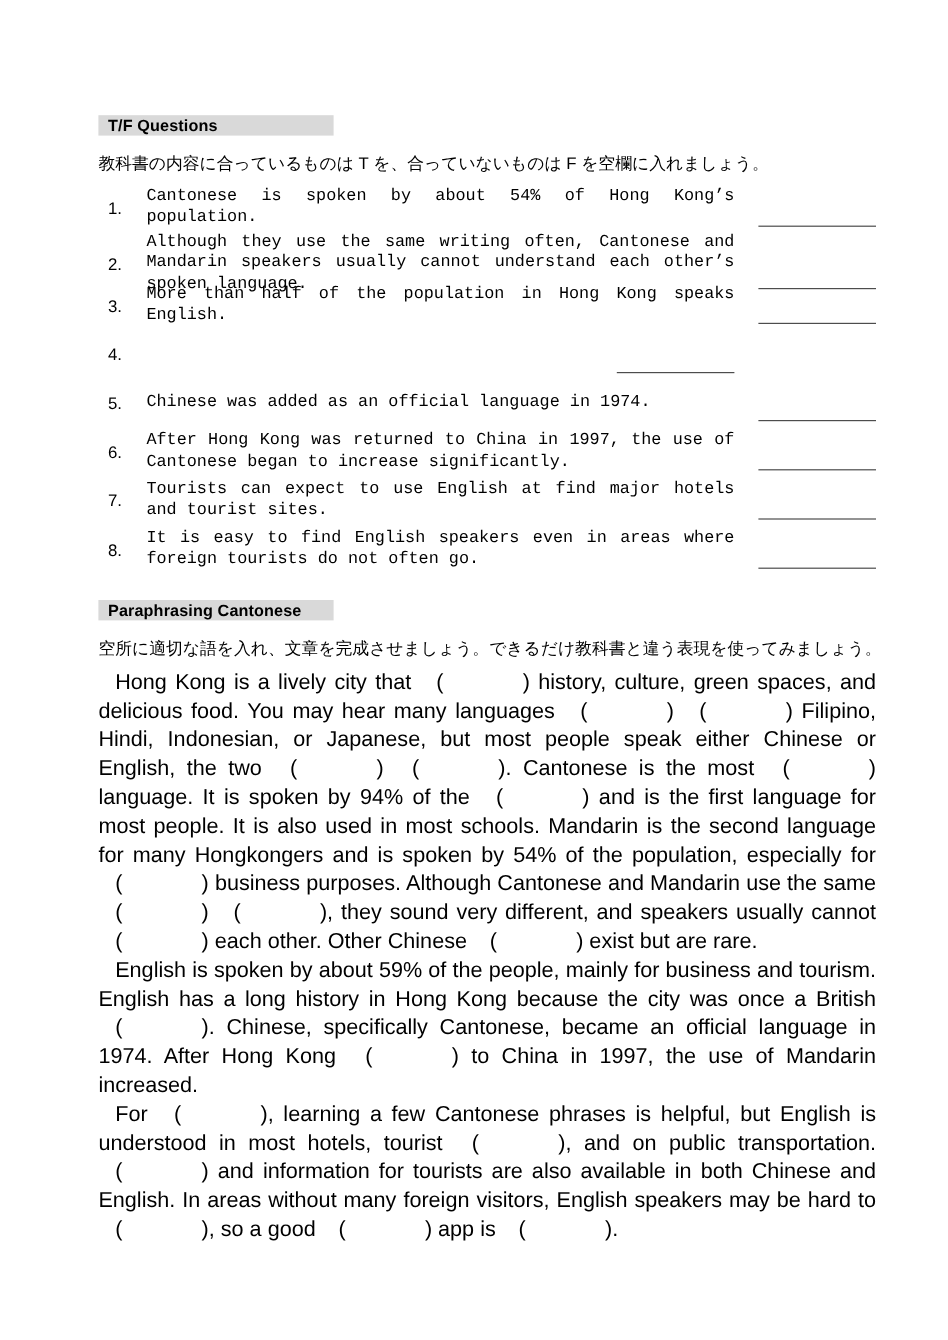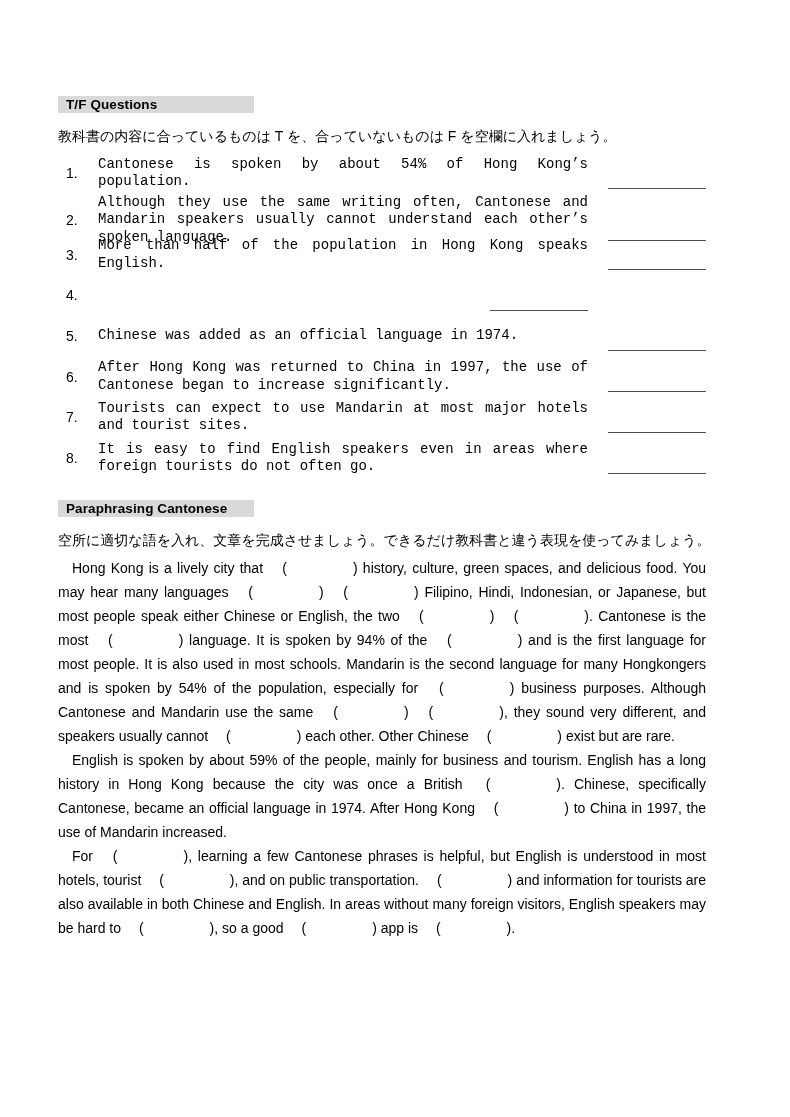--- a/index.html
+++ b/index.html
@@ -1,21 +1,21 @@
 <!DOCTYPE html>
 <html><head>
 <meta charset="utf-8">
 <style>
   html,body { margin:0; padding:0; background:#ffffff; }
   .page {
     position:relative; width:790px; height:1117px; background:#ffffff;
     font-family:"Liberation Sans","DejaVu Sans",sans-serif; color:#000;
     overflow:hidden;
   }
-  .content { position:absolute; left:58px; top:96px; width:648px; }
+  .content { position:absolute; left:82px; top:96px; width:648px; }
 
   .sec-header {
     width:188px; background:#d9d9d9; font-weight:bold; font-size:13.5px;
     line-height:17px; padding-left:8px; letter-spacing:0.1px;
   }
   .jp { font-size:14px; line-height:19px; margin-top:14px; white-space:nowrap; }
 
   #tf-rows { margin-top:7px; }
   .tf-row {
     display:grid; grid-template-columns:40px 490px 1fr;
@@ -24,21 +24,21 @@
   .tf-num { padding-left:8px; font-size:14px; }
   .tf-text { font-size:14px; line-height:17.5px; text-align:justify;font-family:Liberation Mono, monospace; }
   .tf-answer {
     align-self:end; justify-self:end; width:98px; height:0;
     border-bottom:1.6px solid #4d4d4d; margin-bottom:5px;
   }
 
   .para-sec { margin-top:21px; }
   #paragraphs { margin-top:6px; }
   #paragraphs p {
-    margin:0; font-size:14px; line-height:24px;
+    margin:0; font-size:18px; line-height:24px;
     text-align:justify; text-indent:14px;
   }
   .blank { display:inline-block; white-space:nowrap; }
   .blank .gap { display:inline-block; width:66px; }
 </style>
 </head>
 <body>
 
 <div class="page">
   <div class="content">
@@ -73,21 +73,21 @@
             <div class="tf-text">Chinese was added as an official language in 1974.</div>
             <div class="tf-answer"></div>
           </div>
           <div class="tf-row">
             <div class="tf-num">6.</div>
             <div class="tf-text">After Hong Kong was returned to China in 1997, the use of Cantonese began to increase significantly.</div>
             <div class="tf-answer"></div>
           </div>
           <div class="tf-row">
             <div class="tf-num">7.</div>
-            <div class="tf-text">Tourists can expect to use Mandarin at most major hotels and tourist sites.</div>
+            <div class="tf-text">Tourists can expect to use English at find major hotels and tourist sites.</div>
             <div class="tf-answer"></div>
           </div>
           <div class="tf-row">
             <div class="tf-num">8.</div>
             <div class="tf-text">It is easy to find English speakers even in areas where foreign tourists do not often go.</div>
             <div class="tf-answer"></div>
           </div>
         </div>
     </section>
 

